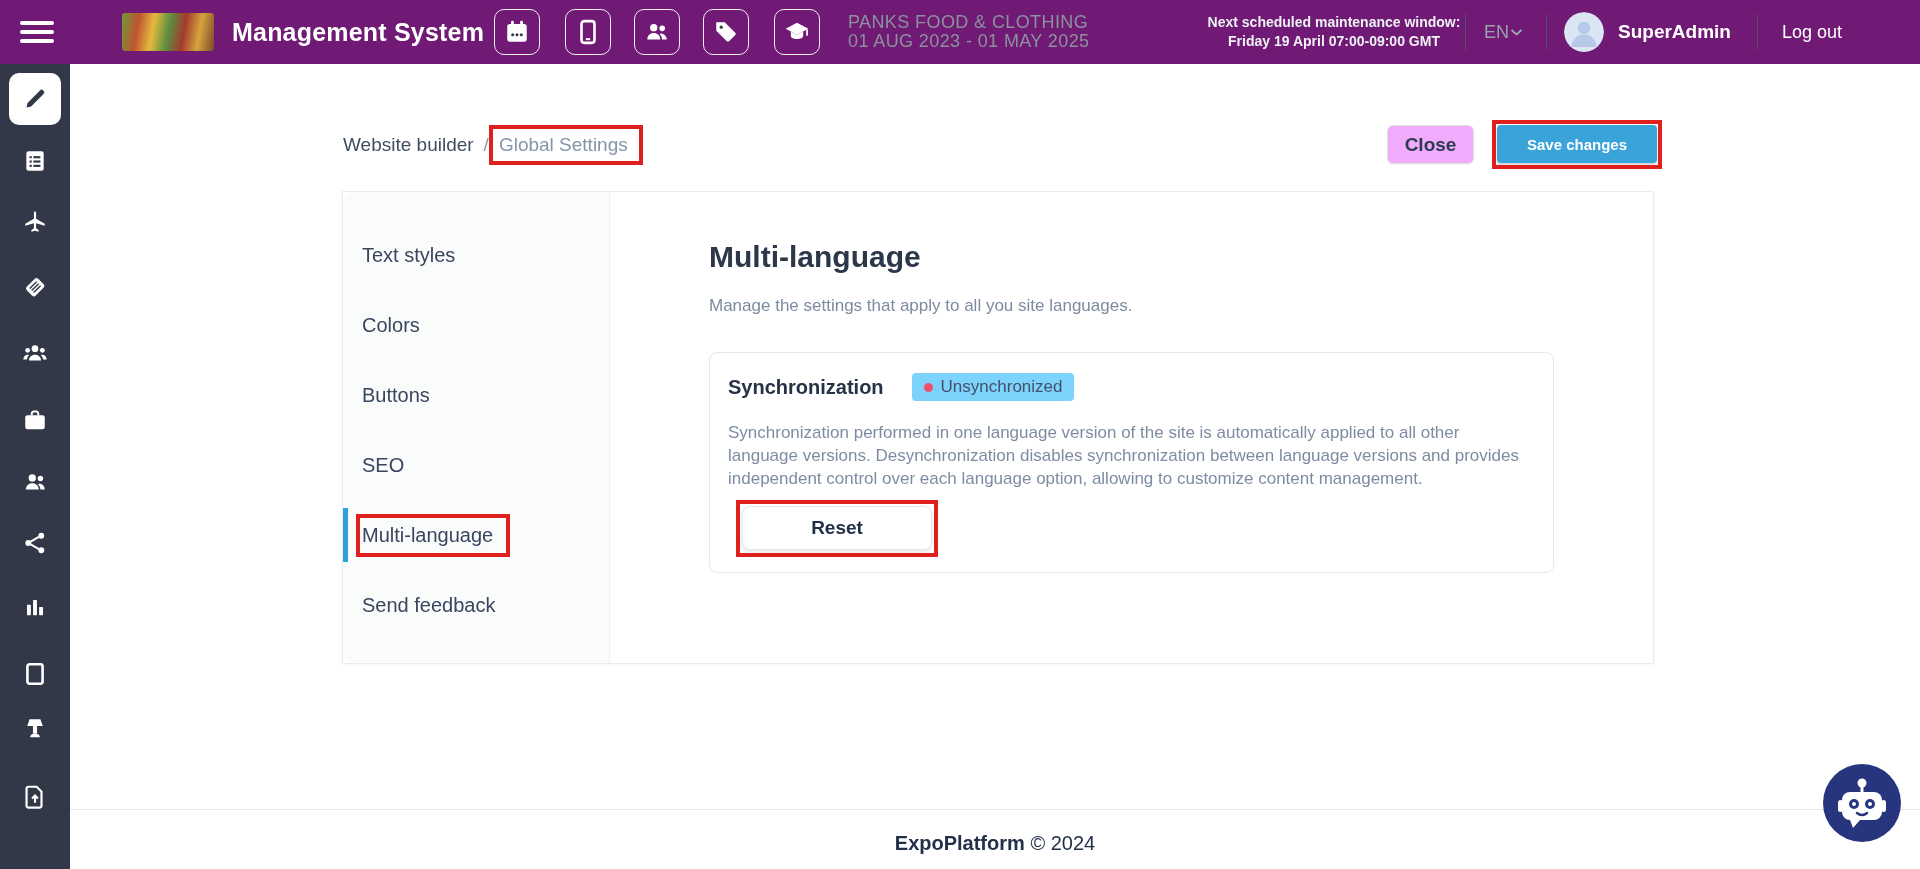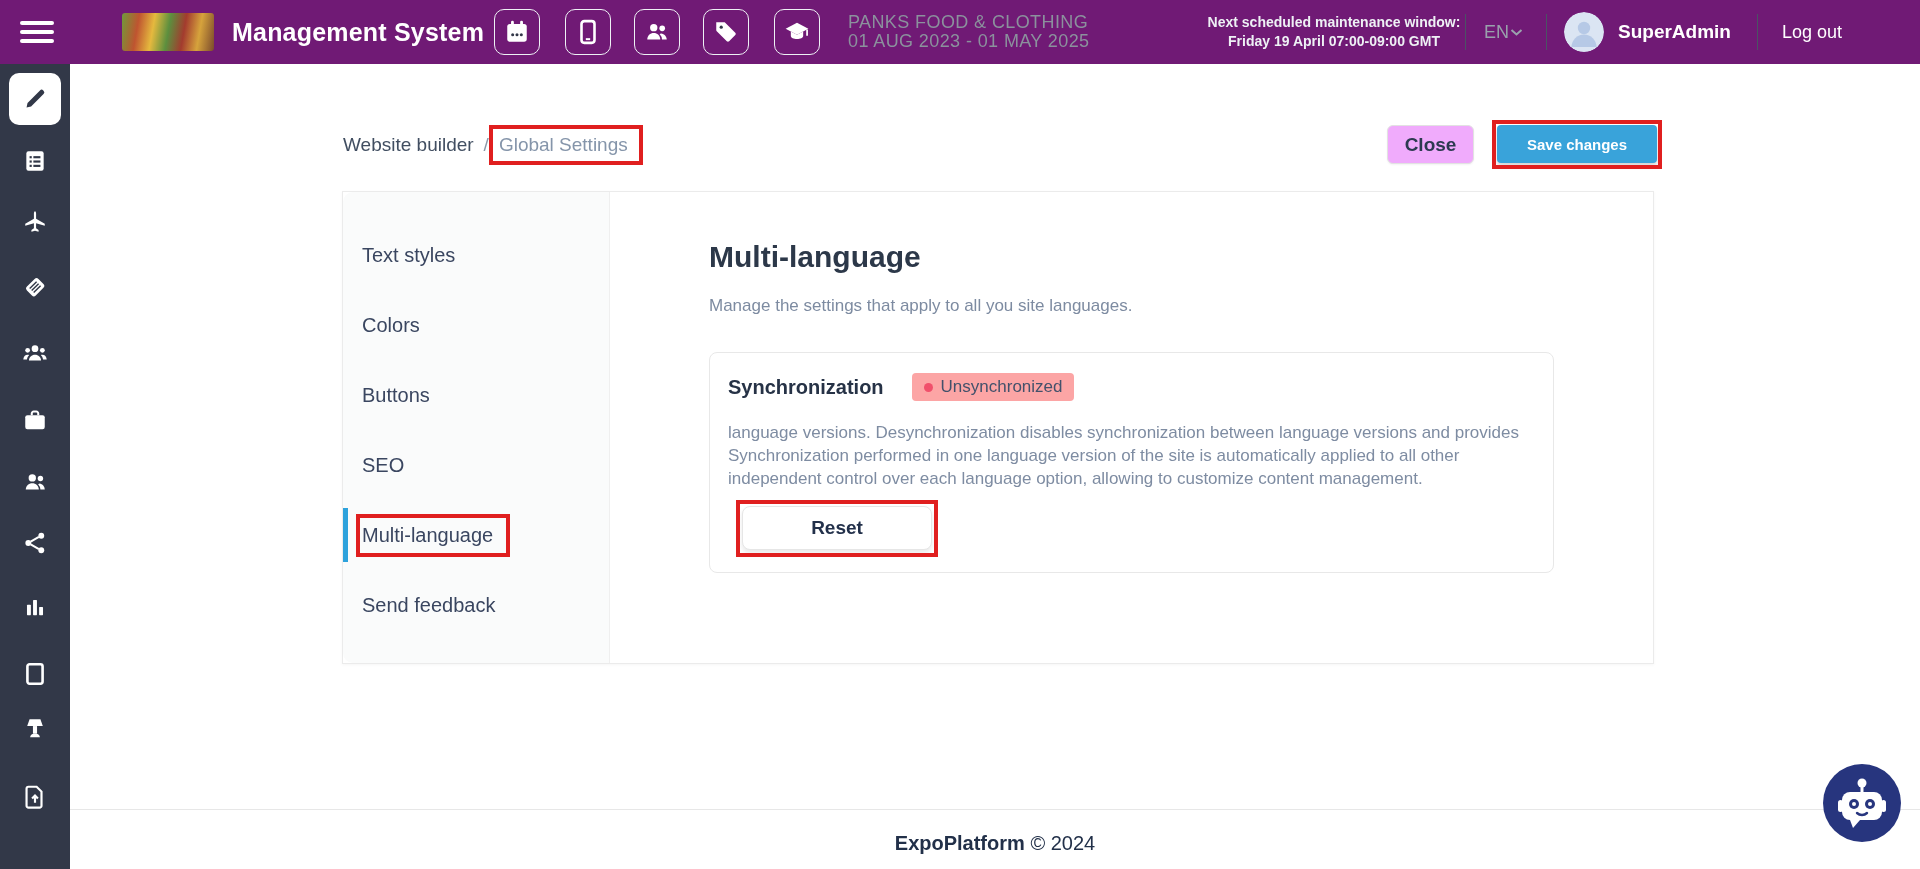--- a/index.html
+++ b/index.html
@@ -55,21 +55,21 @@
   .menu { list-style:none; padding-top:28px; }
   .menu li { height:70px; display:flex; align-items:center; padding-left:19px; font-size:20px; color:#3a4660; cursor:pointer; position:relative; }
   .menu li.active::before { content:""; position:absolute; left:0; top:8px; width:5px; height:54px; background:#2da2dc; }
   .anno-menu { left:13px; top:14px; width:154px; height:43px; }
 
   .panel-title { position:absolute; left:366px; top:48px; font-size:30px; font-weight:700; color:#2c3849; }
   .panel-sub { position:absolute; left:366px; top:104px; font-size:17px; color:#7d8ba1; }
   .sync-box { position:absolute; left:366px; top:160px; width:845px; height:221px; border:1px solid #e8e8e8; border-radius:8px; background:#fff; }
   .sync-head { display:flex; align-items:center; gap:28px; margin:20px 0 0 18px; }
   .sync-title { font-size:20px; font-weight:700; color:#263246; }
-  .badge { background:#fca5a5; border-radius:4px; height:28px; padding:0 12px; display:flex; align-items:center; gap:8px; font-size:17px; color:#43516b; }
+  .badge { background:#7dd3fc; border-radius:4px; height:28px; padding:0 12px; display:flex; align-items:center; gap:8px; font-size:17px; color:#43516b; }
   .dot { width:9px; height:9px; border-radius:50%; background:#f1506b; }
   .sync-desc { margin:20px 18px 0; font-size:17px; color:#7e8ca2; line-height:23px; }
   .reset-wrap { position:absolute; left:32px; top:153px; width:190px; height:44px; }
   .btn-reset { width:100%; height:100%; background:#fff; border:1px solid #e6e6e6; border-radius:8px; font-size:19px; font-weight:600; color:#22304a; cursor:pointer; box-shadow:0 3px 5px rgba(0,0,0,.09); font-family:inherit; }
   .anno-reset { left:-6px; right:-6px; top:-6px; bottom:-7px; }
 
   .footer-line { position:absolute; left:0; right:0; top:745px; border-top:1px solid #e7e7e7; }
   .footer { position:absolute; left:0; right:0; top:768px; text-align:center; font-size:20px; color:#223049; }
   .footer b { font-weight:700; }
 
@@ -305,22 +305,22 @@
 
     <div class="sync-box">
       <div class="sync-head">
         <span class="sync-title">Synchronization</span>
         <span class="badge">
           <span class="dot"></span>
           <span>Unsynchronized</span>
         </span>
       </div>
       <div class="sync-desc">
+        <div>Synchronization performed in one language version of the site is automatically applied to all other</div>
         <div>language versions. Desynchronization disables synchronization between language versions and provides</div>
-        <div>Synchronization performed in one language version of the site is automatically applied to all other</div>
         <div>independent control over each language option, allowing to customize content management.</div>
       </div>
       <div class="reset-wrap">
         <button class="btn-reset">Reset</button>
         <span class="annotation anno-reset"></span>
       </div>
     </div>
   </div>
 
   <div class="footer-line"></div>

